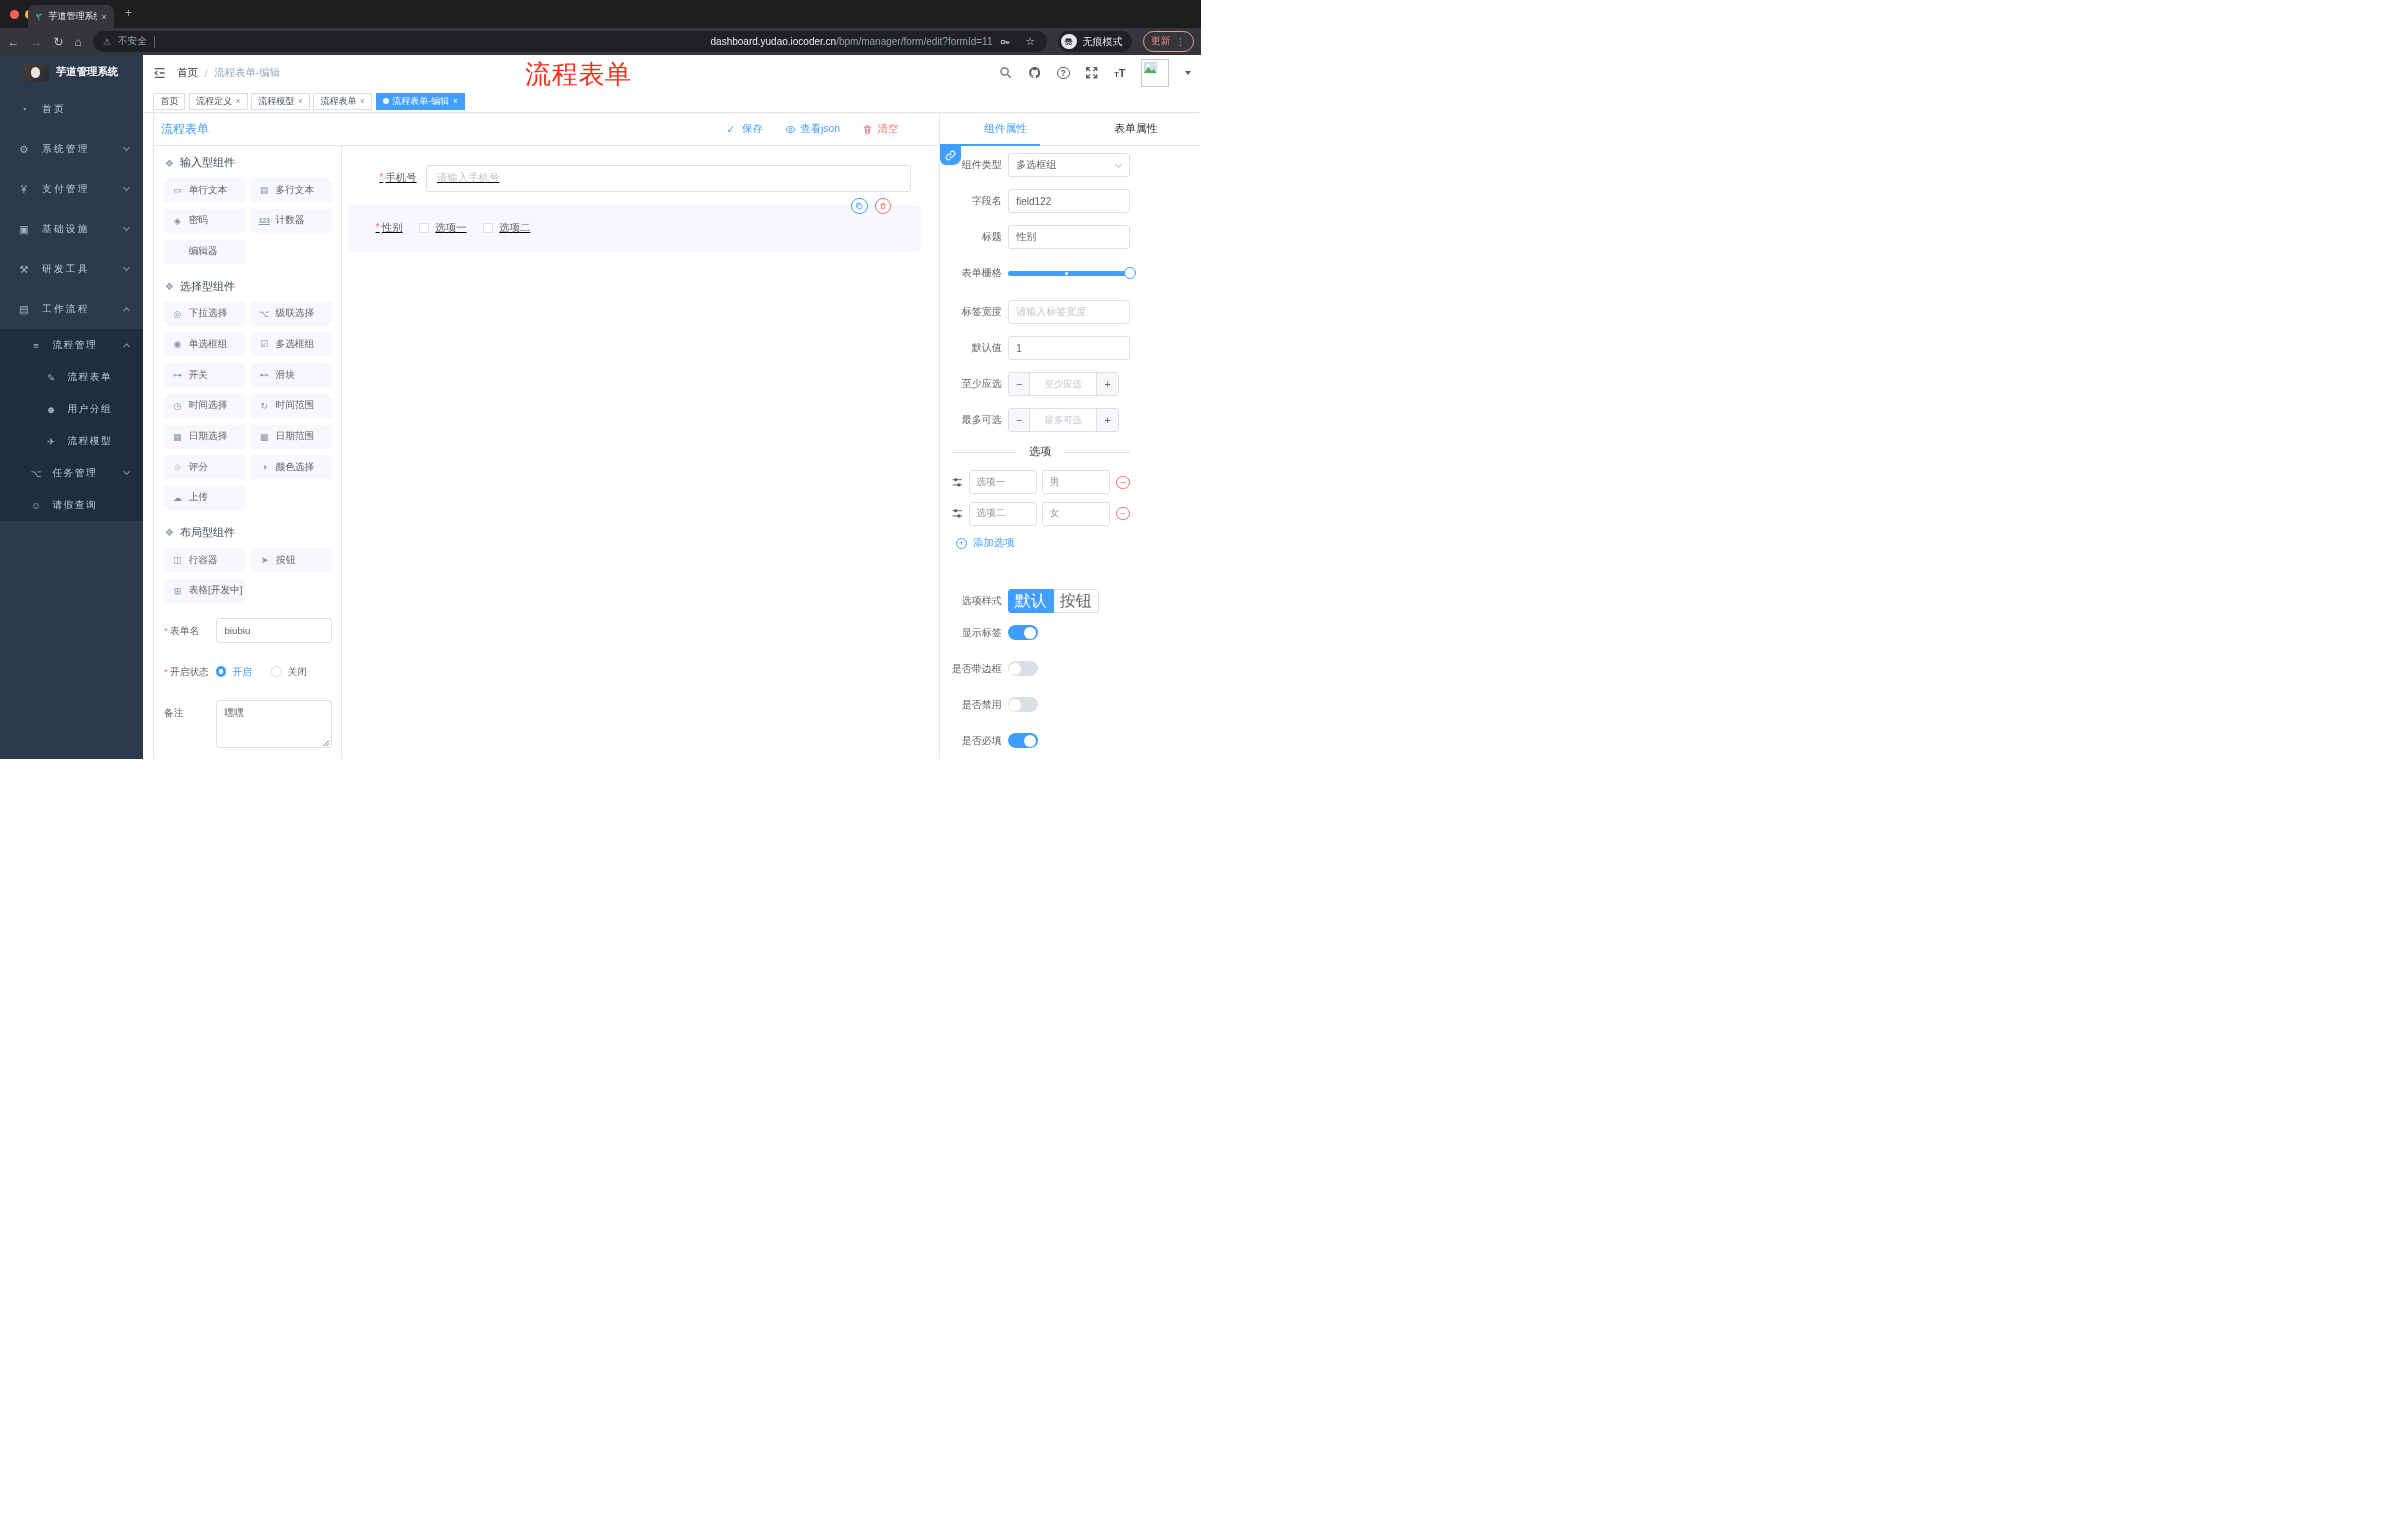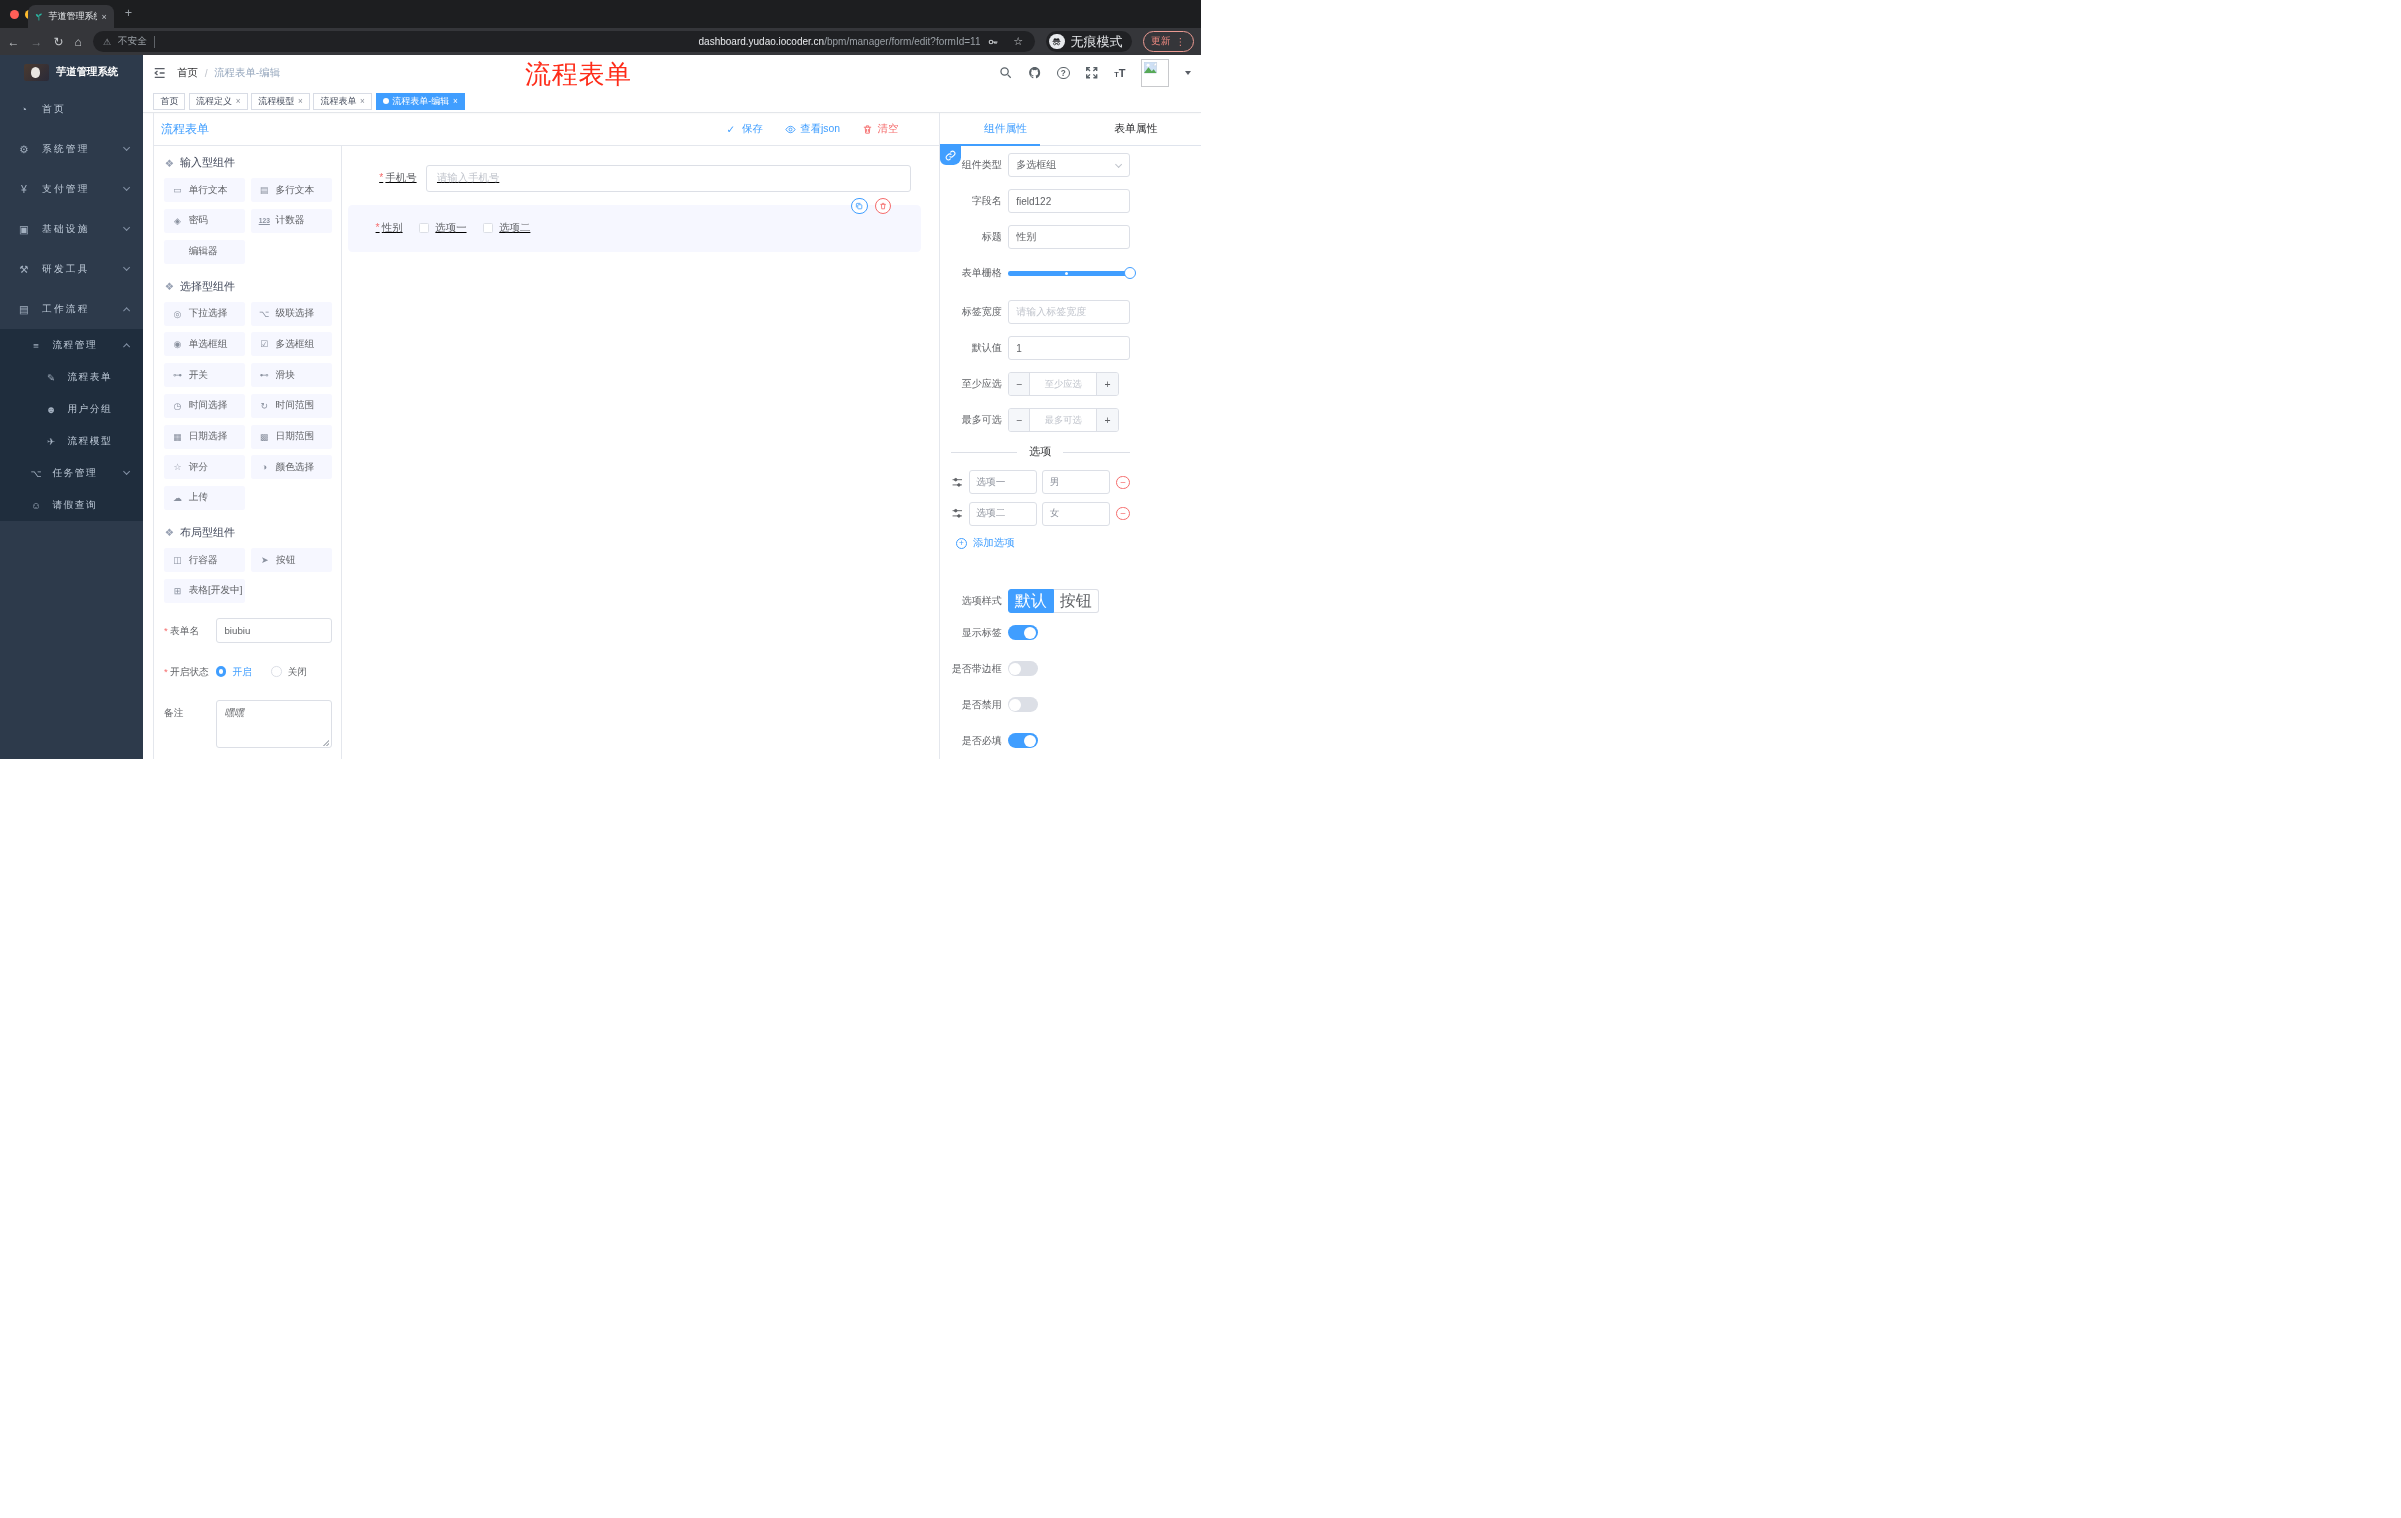--- a/index.html
+++ b/index.html
@@ -25,21 +25,21 @@
   .urlpill { flex:1; height:21px; background:#202124; border-radius:10.4px; display:flex; align-items:center; padding:0 4.5px 0 10.4px; gap:6.7px; min-width:0; }
   .warn { color:#9aa0a6; font-size:9px; }
   .unsafe { color:#9aa0a6; font-size:9.7px; }
   .url-sep { width:0.7px; height:12px; background:#5f6368; }
   .url-txt { font-size:10px; white-space:nowrap; overflow:hidden; flex:1;text-align:right; }
   .url-txt .dom { color:#e8eaed; }
   .url-txt .pth { color:#9aa0a6; }
   .pill-ico { color:#c6c9cc; margin-right:7.4px; }
   .incog { height:21px; background:#202124; border-radius:10.4px; display:flex; align-items:center; gap:6px; padding:0 9px 0 3px; flex:none; }
   .incog .cir { width:15.6px; height:15.6px; background:#e8eaed; border-radius:50%; display:flex; align-items:center; justify-content:center; }
-  .incog span { color:#e8eaed; font-size:13px; }
+  .incog span { color:#e8eaed; font-size:10px; }
   .update { height:21px; border:0.7px solid #eb9a92; border-radius:10.4px; color:#f28b82; display:flex; align-items:center; gap:5.2px; padding:0 7.4px; font-size:9.7px; flex:none; }
 
   
   .app { position:absolute; top:55px; left:0; right:0; bottom:0; display:flex; }
 
   
   .sidebar { width:143px; flex:none; background:#2d3a4b; color:#bfcbd9; font-size:9.7px; overflow:hidden; }
   .logo-row { height:34px; display:flex; align-items:center; gap:7.4px; padding-left:24px; }
   .logo-img { width:24.5px; height:17px; border-radius:2.2px; background:linear-gradient(135deg,#4a3a30,#2a2a38); position:relative; flex:none; }
   .logo-img::after { content:""; position:absolute; left:7.4px; top:3px; width:9px; height:11px; background:#e9e6e2; border-radius:50% 50% 45% 45%; }
@@ -100,21 +100,21 @@
   .pitem { height:24px; background:#f6f7ff; border-radius:2.2px; display:flex; align-items:center; gap:5.2px; padding:0 3px 0 7.4px; font-size:9.7px; color:#606266; cursor:move; }
   .pitem .ico { width:12px; text-align:center; color:#8a919f; font-size:9px; flex:none; }
   .pitem .ico.num { font-size:6.7px; font-weight:bold; text-decoration:underline; }
   .pitem .lb { white-space:nowrap; }
 
   .meta { margin-top:3px; }
   .meta-row { display:flex; align-items:flex-start; margin-bottom:16.3px; }
   .meta-lb { width:52px; flex:none; text-align:left; padding-right:9px; font-size:9.7px; color:#606266; line-height:25px; white-space:nowrap; }
   .req::before { content:"*"; color:#f56c6c; margin-right:2.2px; }
   .meta-inp { flex:1; height:25px; border:0.7px solid #dcdfe6; border-radius:3px; padding:0 7.4px; font-size:9.7px; color:#606266; display:flex; align-items:center; background:#fff; }
-  .meta-ta { flex:1; height:48px; border:0.7px solid #dcdfe6; border-radius:3px; padding:5.2px 7.4px; font-size:9.7px; color:#606266; position:relative; background:#fff;font-style:italic; }
+  .meta-ta { flex:1; height:48px; border:0.7px solid #dcdfe6; border-radius:3px; padding:5.2px 7.4px; font-size:9.7px; color:#606266; position:relative; background:#fff; }
   .meta-ta::after { content:""; position:absolute; right:1.5px; bottom:1.5px; width:6px; height:6px;
       background:linear-gradient(135deg,transparent 50%,#b8bcc2 50%, #b8bcc2 60%, transparent 60%, transparent 75%, #b8bcc2 75%, #b8bcc2 85%, transparent 85%); }
   .radio-line { display:flex; align-items:center; gap:6px; line-height:25px; }
   .rdo { width:10.4px; height:10.4px; border-radius:50%; border:0.7px solid #dcdfe6; background:#fff; flex:none; }
   .rdo.on { border:3px solid #409eff; }
   .radio-line .on-lb { color:#409eff; font-size:9.7px; margin-right:13.4px; }
   .radio-line .off-lb { color:#606266; font-size:9.7px; }
 
   
   .canvas { grid-column:2; border-right:0.7px solid #e4e7ed; padding:0 18px 0 5.2px; position:relative; overflow:hidden;text-decoration:underline; }

